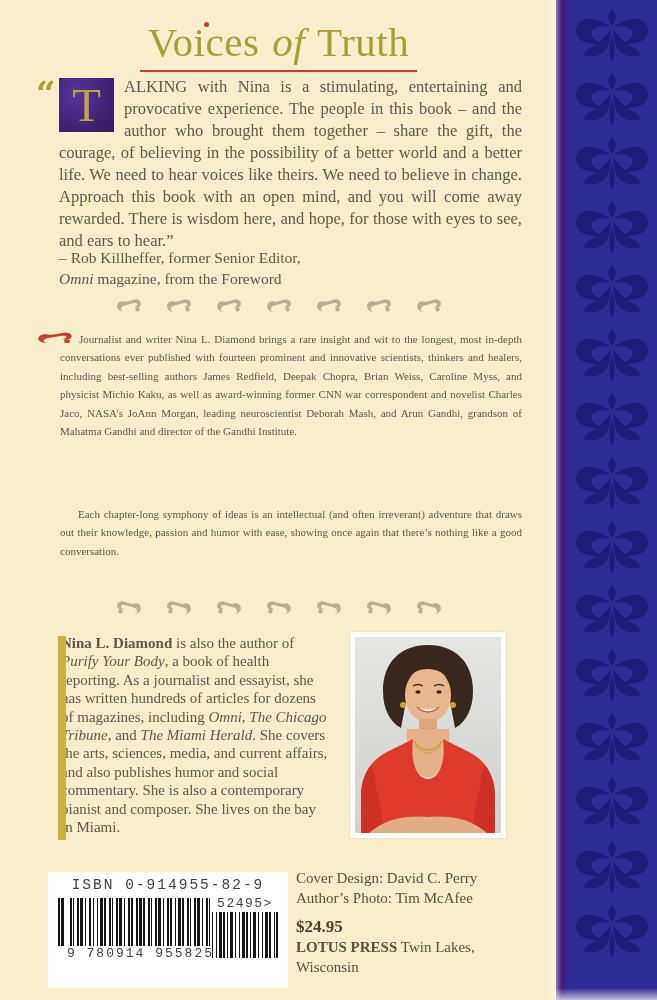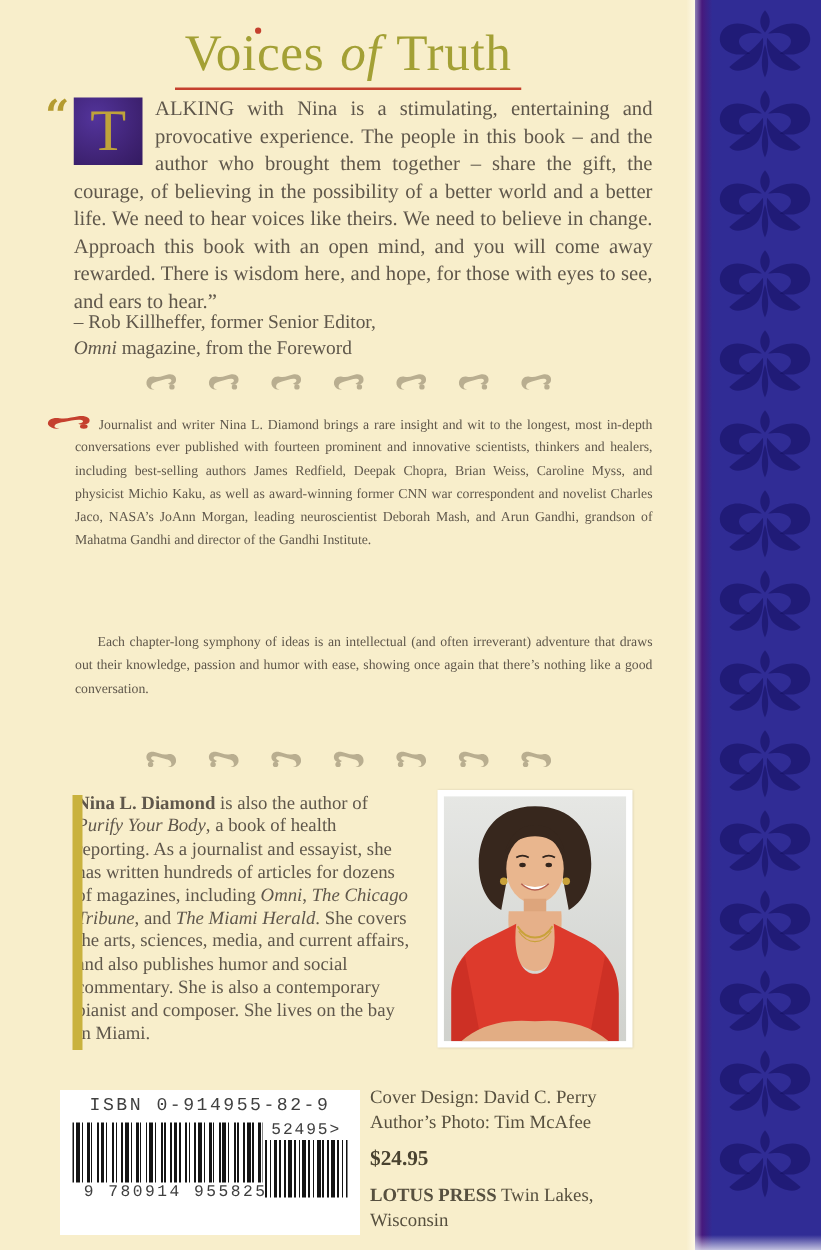--- a/index.html
+++ b/index.html
@@ -75,21 +75,21 @@
   .addon-digits{font-size:13px;letter-spacing:1.5px;text-align:center;white-space:nowrap;}
   .bars-addon{height:46px;margin-top:1px;
     background:repeating-linear-gradient(90deg,
       #141414 0 1.5px,#fff 1.5px 4px,
       #141414 4px 5px,#fff 5px 7px,
       #141414 7px 10px,#fff 10px 11.5px);}
   
   .credits{position:absolute;left:296px;top:868px;width:230px;font-size:15px;
     line-height:20px;color:#57503f;}
   .price{font-size:17px;font-weight:bold;margin-top:9px;color:#49422f;}
-  .publisher-line{margin-top:10px;}
+  .publisher-line{}
   .publisher{font-weight:bold;}
 </style>
 </head>
 <body>
 
 <svg width="0" height="0" style="position:absolute">
   <defs>
     <symbol id="fleuron" viewBox="0 0 30 20">
       <path d="M2 13 C1 8 5 5 9 6 C14 7 17 5 21 4 C26 3 29 6 28 10 C27 13 23 14 21 12 C24 11 25 9 23 8 C20 7 16 9 12 10 C8 11 6 12 6 15 C6 16 7 17 9 17 C6 18 3 16 2 13 Z"></path>
       <circle cx="24.5" cy="15" r="2.4"></circle>

